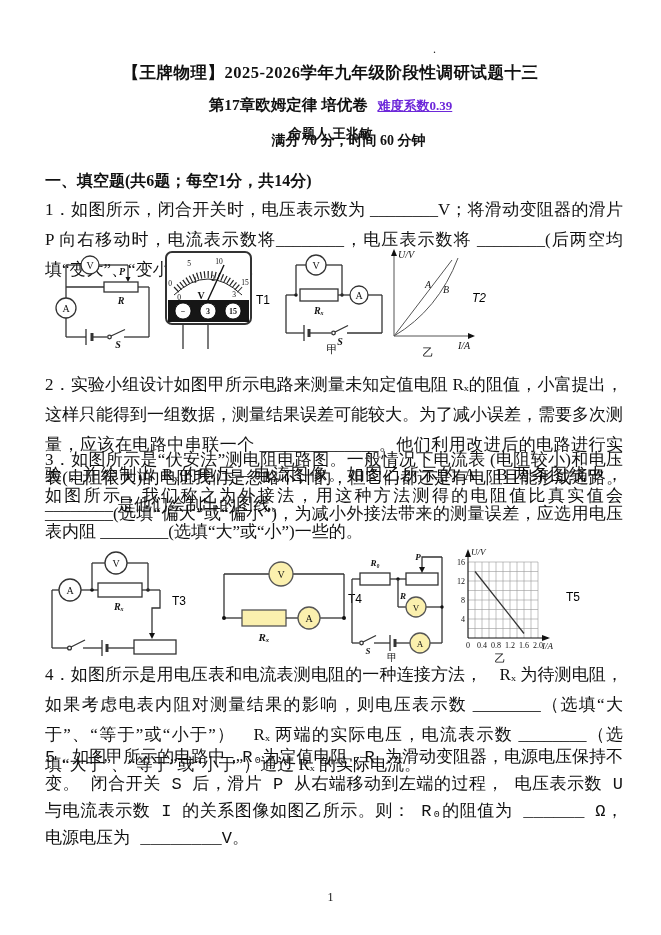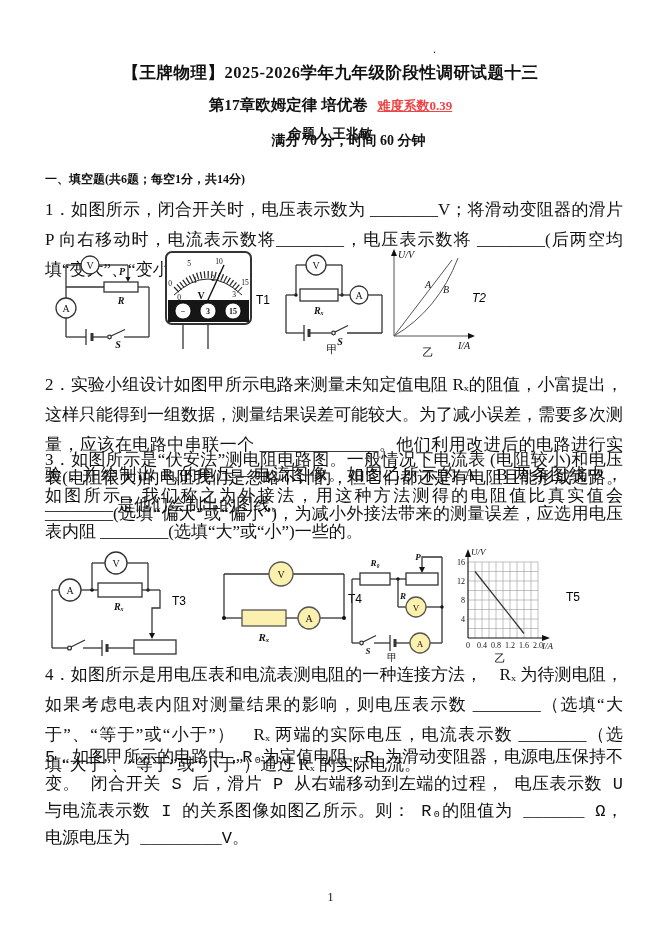--- a/index.html
+++ b/index.html
@@ -5,25 +5,25 @@
   * { margin:0; padding:0; box-sizing:border-box; }
   html,body { background:#e8e8e8; }
   .page {
     position:relative; width:661px; height:935px; margin:0 auto;
     background:#ffffff; color:#111; overflow:hidden;
     font-family:"Liberation Serif","DejaVu Serif",serif;
   }
   .hdr { position:absolute; left:0; width:100%; text-align:center; font-weight:bold; }
   .t1 { top:62px; font-size:16.5px; letter-spacing:0.5px; }
   .t2 { top:95px; font-size:15.5px; }
-  .t2 .difficulty { font-size:13px; color:#ef4444; text-decoration:underline; margin-left:6px; }
+  .t2 .difficulty { font-size:13px; color:#6d28d9; text-decoration:underline; margin-left:6px; }
   .t3 { top:125px; font-size:13.5px; }
   .t4 { top:132px; font-size:14px;padding-left:36px; }
   .corner-dot { position:absolute; left:433px; top:42px; font-size:12px; color:#222; }
-  .section-heading { position:absolute; left:45px; top:171px; font-size:12px; font-weight:bold; }
+  .section-heading { position:absolute; left:45px; top:171px; font-size:16px; font-weight:bold; }
   .qtext {
     position:absolute; left:45px; width:578px;
     font-size:17px; line-height:30px; text-align:justify;
   }
   .figlabel {
     position:absolute; font-family:"Liberation Sans","DejaVu Sans",sans-serif;
     font-size:12px; color:#000;
   }
   .page-num { position:absolute; left:0; top:890px; width:100%; text-align:center; font-size:12px; }
   .fig { position:absolute; }

